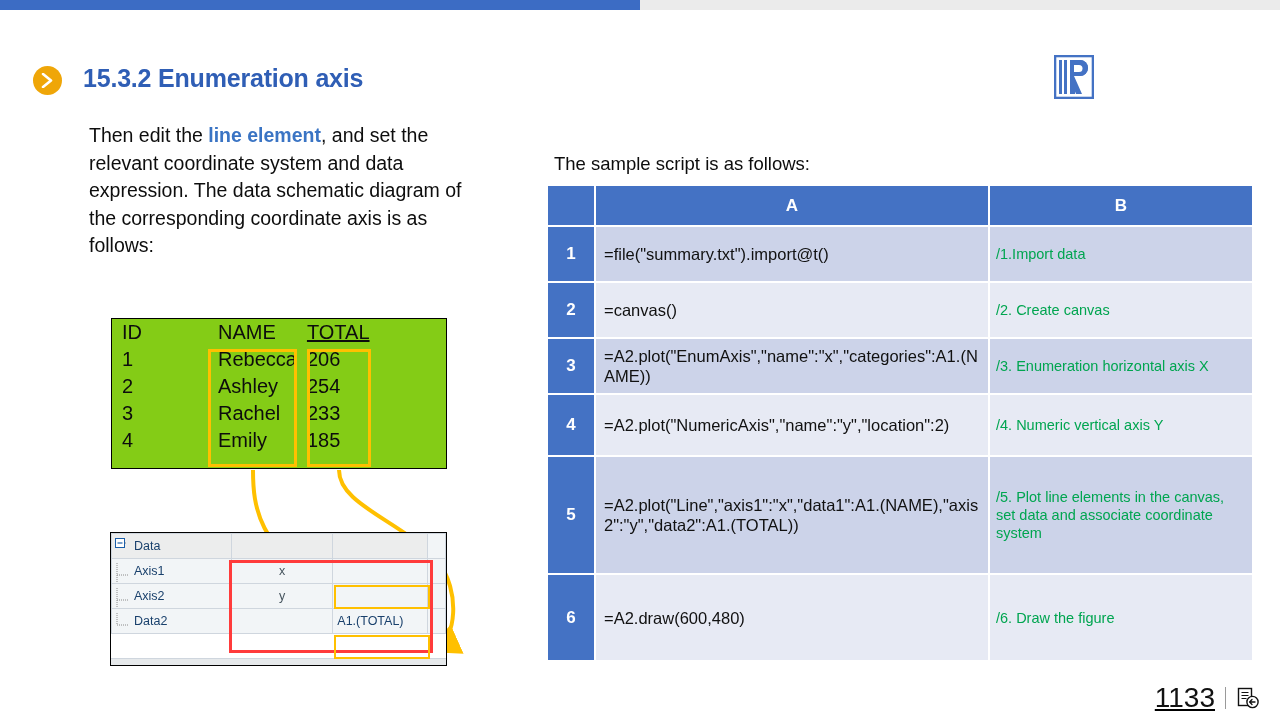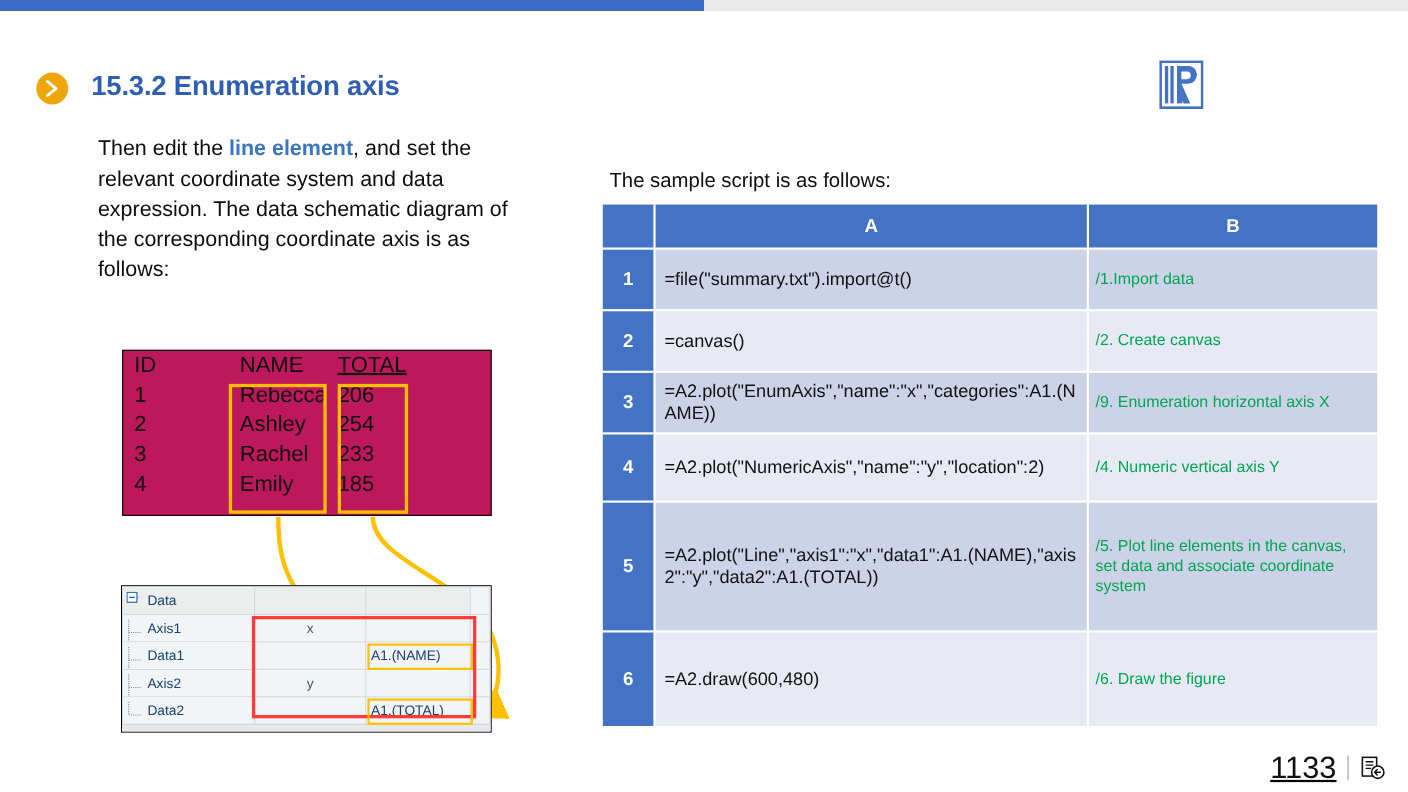--- a/index.html
+++ b/index.html
@@ -36,21 +36,21 @@
   
   #intro-text {
     position:absolute; left:89px; top:122px; width:392px;
     font-size:19.5px; line-height:27.5px; color:#0d0d0d;
   }
   #intro-text .hl { color:#3a74c4; font-weight:bold; }
 
   
   #data-table-box {
     position:absolute; left:111px; top:318px; width:336px; height:151px;
-    border:1.6px solid #000; background:#be185d;
+    border:1.6px solid #000; background:#84cc16;
   }
   #data-table-box table {
     border-collapse:collapse; width:100%;
     font-size:20px; color:#0d0d0d;
   }
   #data-table-box td, #data-table-box th {
     text-align:left; font-weight:normal; padding:0 0 0 10px;
     height:27px; line-height:27px; vertical-align:middle;
   }
   #data-table-box .c-id    { width:96px; }
@@ -244,34 +244,20 @@
               <path d="M2 12 H13" stroke="#8a8a8a" stroke-width="1" stroke-dasharray="1,1"></path>
             </svg>
           </span>
           <span>Axis1</span>
         </td>
         <td class="col-mid">x</td>
         <td class="col-val"></td>
         <td class="col-tail"></td>
       </tr>
 
-      <tr class="body">
-        <td class="col-label">
-          <span class="tree-glyph">
-            <svg width="14" height="25" viewBox="0 0 14 25">
-              <path d="M2 0 V25" stroke="#8a8a8a" stroke-width="1" stroke-dasharray="1,1"></path>
-              <path d="M2 12 H13" stroke="#8a8a8a" stroke-width="1" stroke-dasharray="1,1"></path>
-            </svg>
-          </span>
-          <span>Data1</span>
-        </td>
-        <td class="col-mid"></td>
-        <td class="col-val">A1.(NAME)</td>
-        <td class="col-tail"></td>
-      </tr>
 
       <tr class="body">
         <td class="col-label">
           <span class="tree-glyph">
             <svg width="14" height="25" viewBox="0 0 14 25">
               <path d="M2 0 V25" stroke="#8a8a8a" stroke-width="1" stroke-dasharray="1,1"></path>
               <path d="M2 12 H13" stroke="#8a8a8a" stroke-width="1" stroke-dasharray="1,1"></path>
             </svg>
           </span>
           <span>Axis2</span>
@@ -325,21 +311,21 @@
       <td class="cell-b">/1.Import data</td>
     </tr>
     <tr class="even" style="height:56px">
       <td class="rownum">2</td>
       <td class="cell-a">=canvas()</td>
       <td class="cell-b">/2. Create canvas</td>
     </tr>
     <tr class="odd" style="height:56px">
       <td class="rownum">3</td>
       <td class="cell-a">=A2.plot("EnumAxis","name":"x","categories":A1.(NAME))</td>
-      <td class="cell-b">/9. Enumeration horizontal axis X</td>
+      <td class="cell-b">/3. Enumeration horizontal axis X</td>
     </tr>
     <tr class="even" style="height:62px">
       <td class="rownum">4</td>
       <td class="cell-a">=A2.plot("NumericAxis","name":"y","location":2)</td>
       <td class="cell-b">/4. Numeric vertical axis Y</td>
     </tr>
     <tr class="odd" style="height:118px">
       <td class="rownum">5</td>
       <td class="cell-a">=A2.plot("Line","axis1":"x","data1":A1.(NAME),"axis2":"y","data2":A1.(TOTAL))</td>
       <td class="cell-b">/5. Plot line elements in the canvas, set data and associate coordinate system</td>

